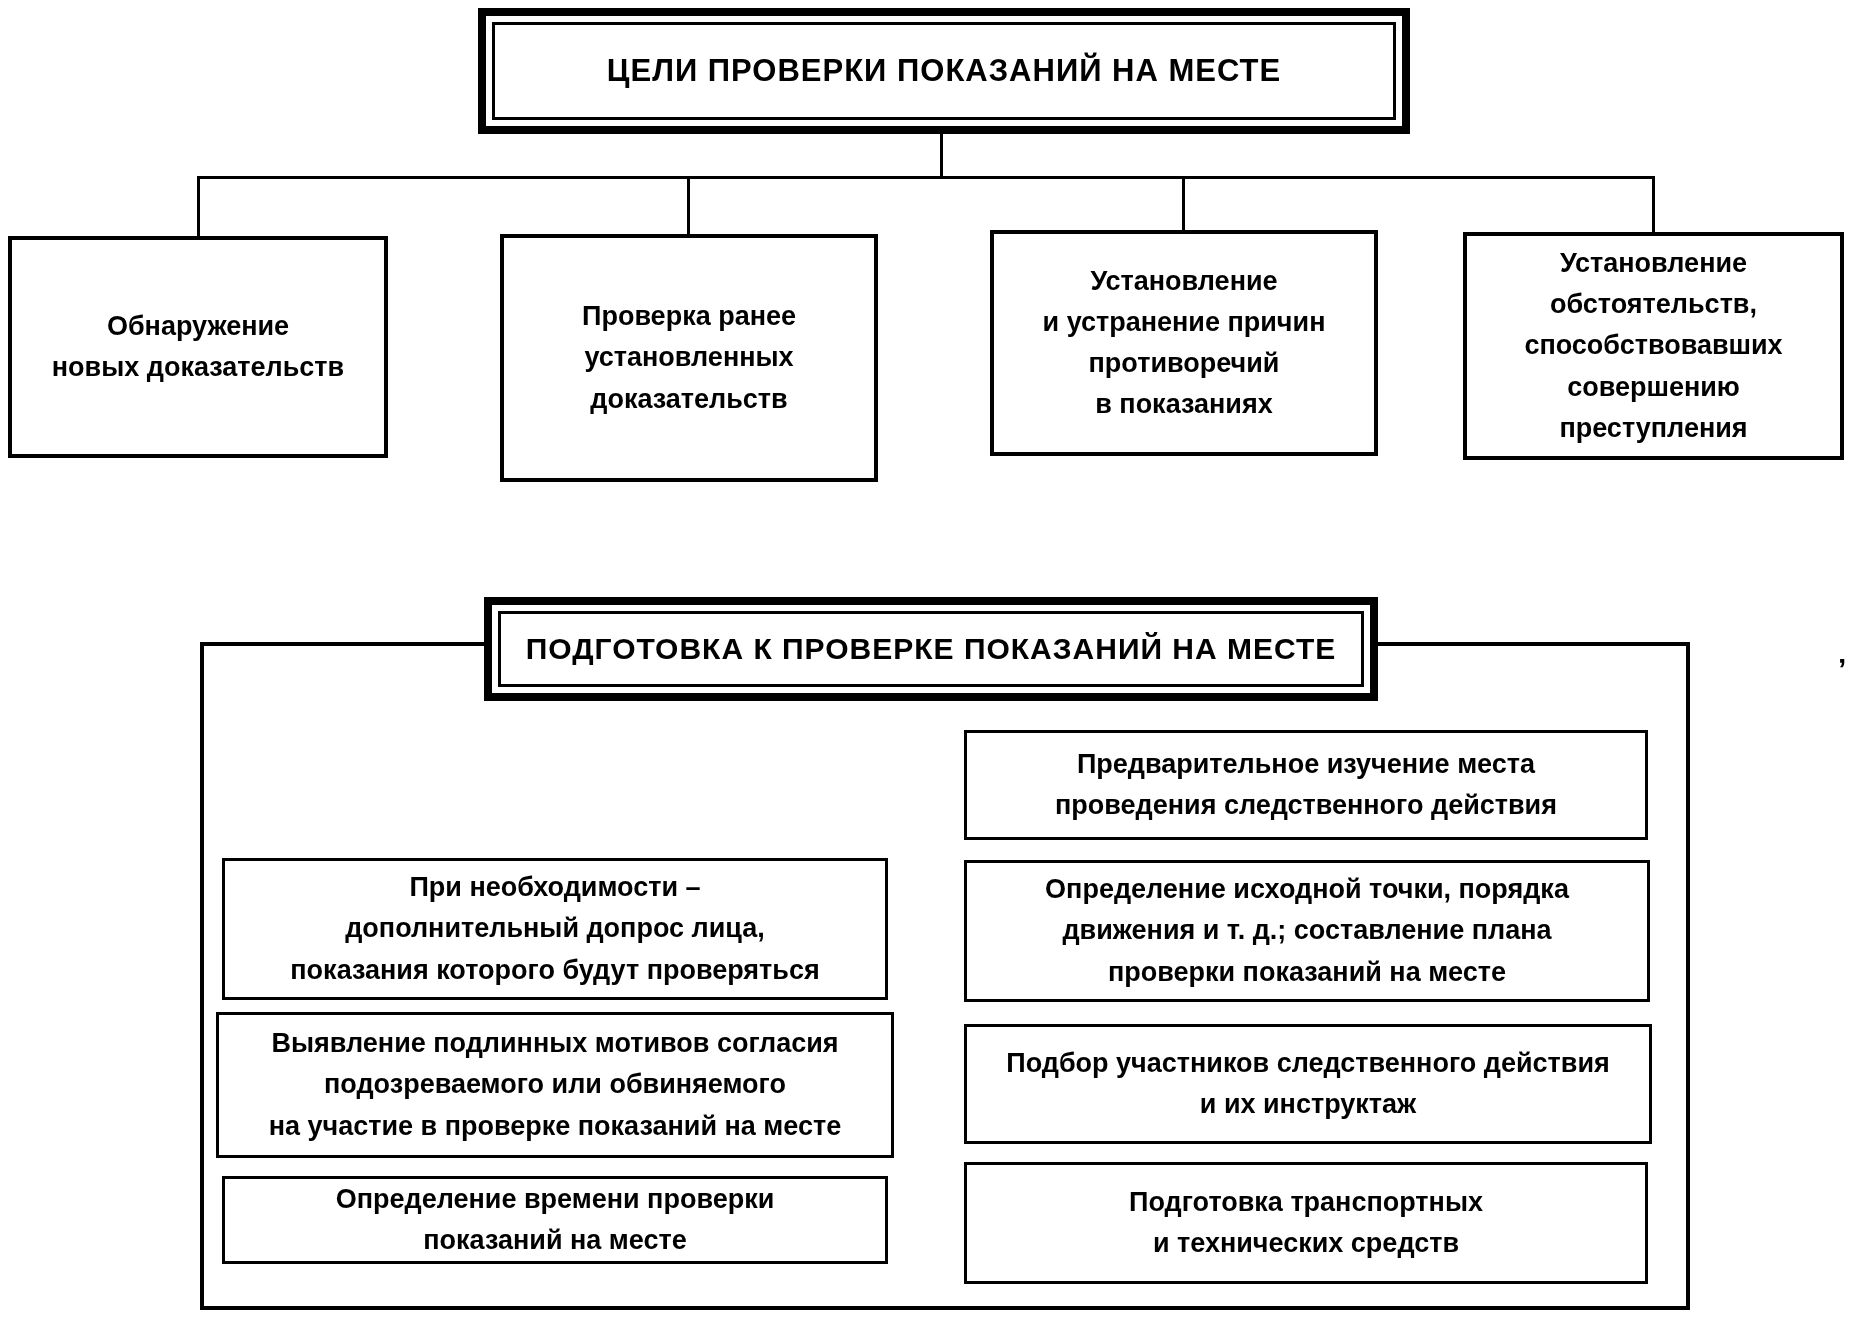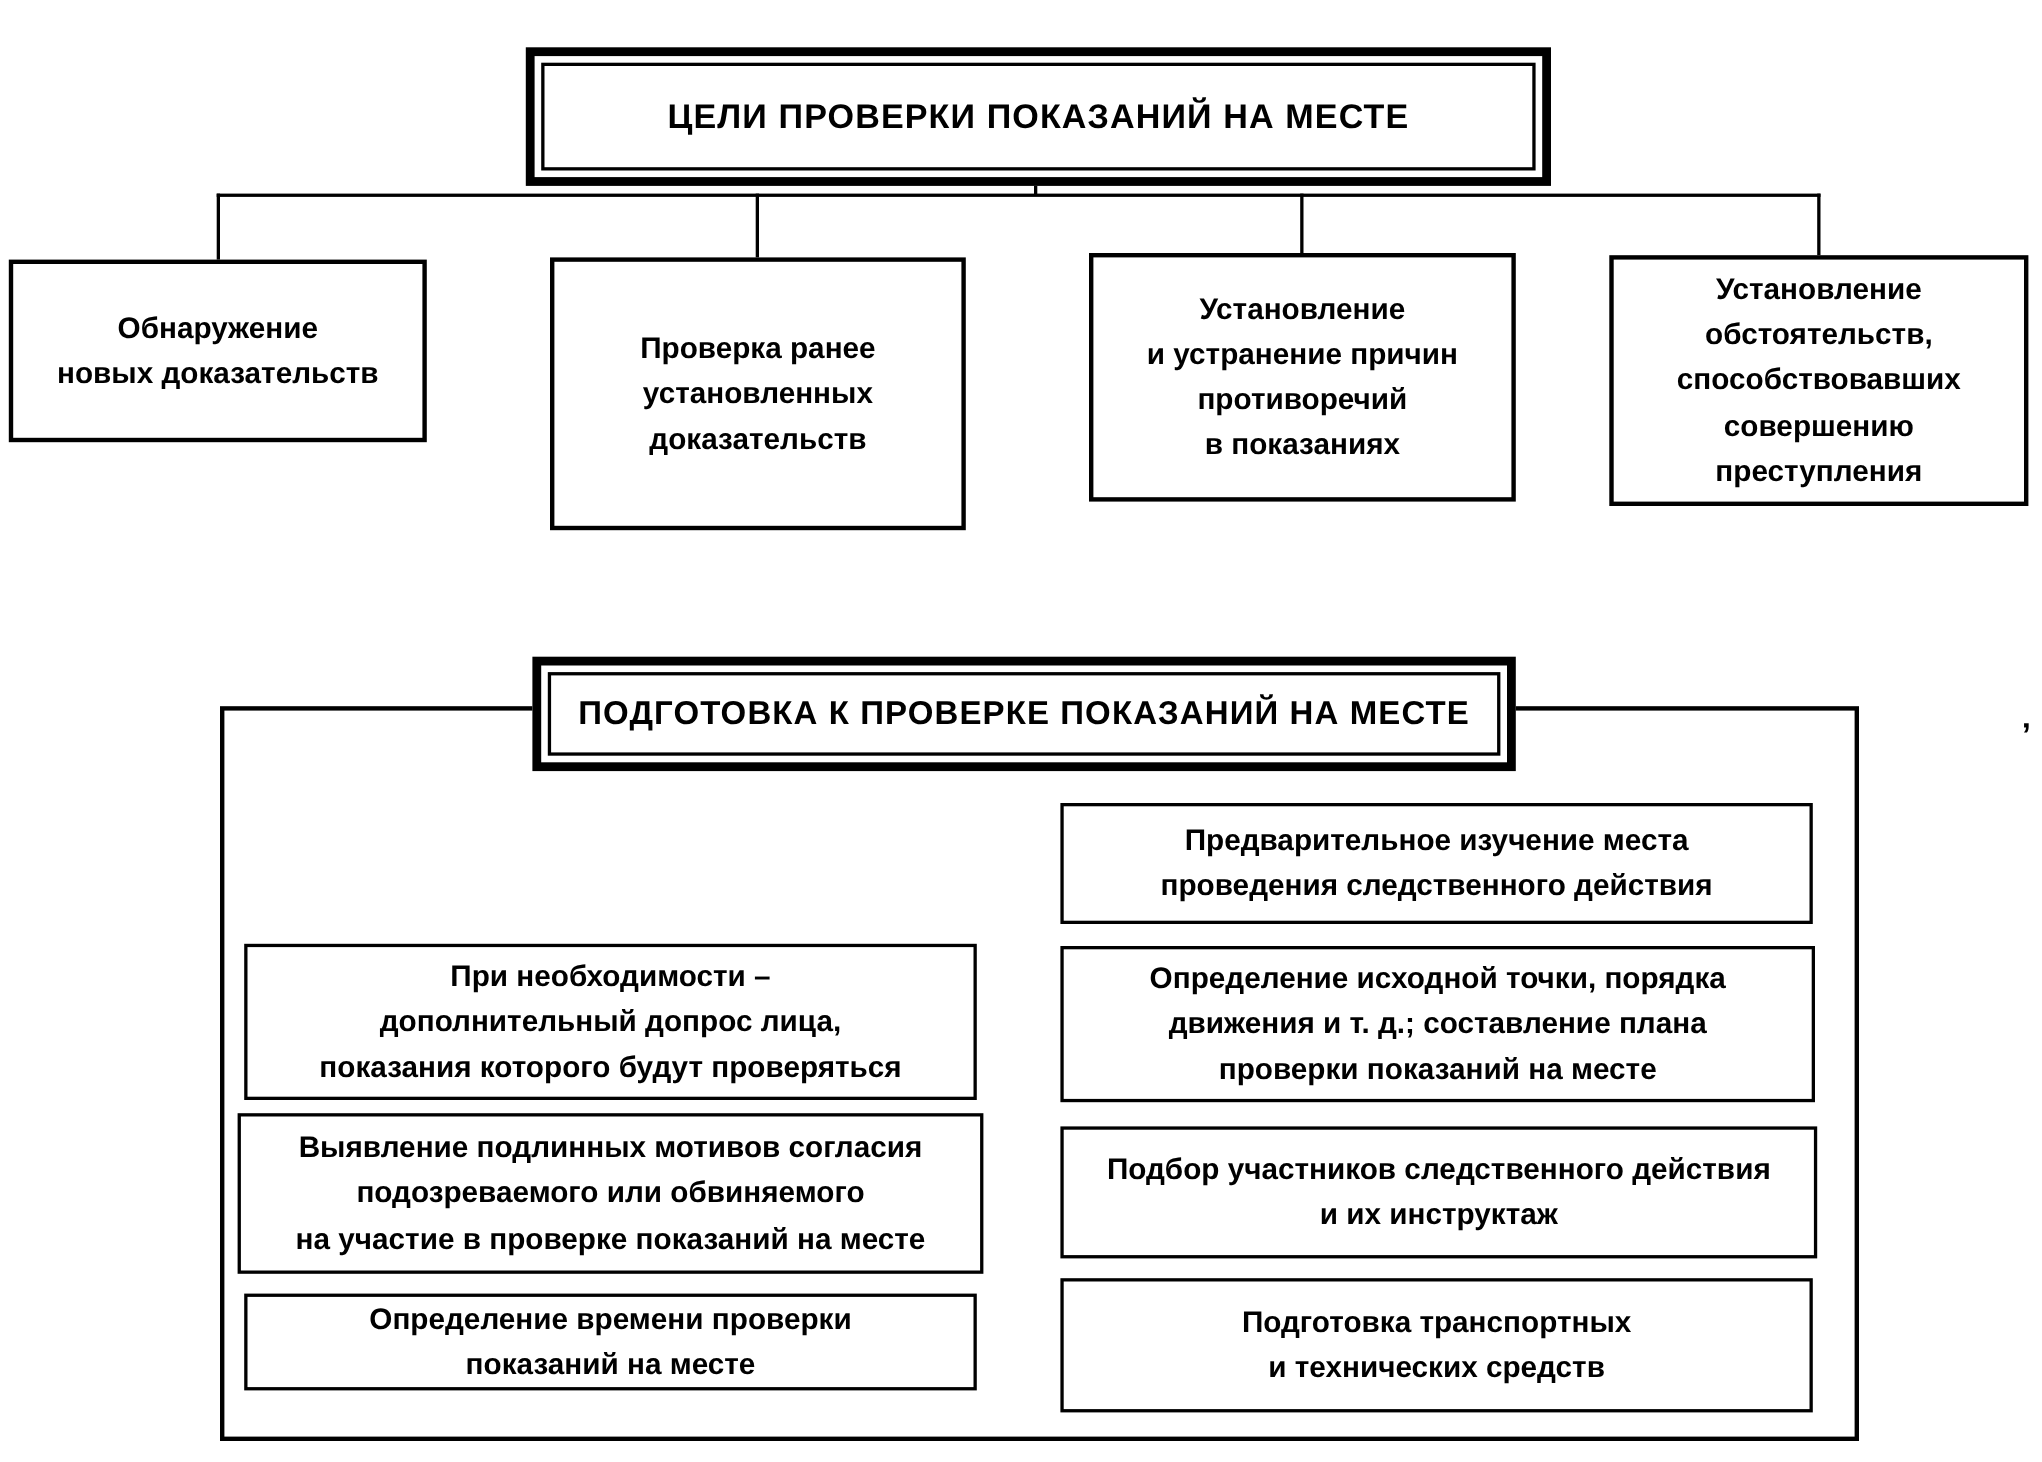--- a/index.html
+++ b/index.html
@@ -66,34 +66,34 @@
   .artifact {
     font-weight: 700;
     font-size: 30px;
   }
 </style>
 </head>
 <body>
 
 <div id="canvas">
 
-  <div class="abs titlebox" style="left:478px; top:8px; width:932px; height:126px;margin-top:35px;">
+  <div class="abs titlebox" style="left:478px; top:8px; width:932px; height:126px;">
     <div class="inner">
       <span class="txt">ЦЕЛИ ПРОВЕРКИ ПОКАЗАНИЙ НА МЕСТЕ</span>
     </div>
   </div>
 
   <div class="abs line" style="left:940px; top:134px; width:3px; height:44px;"></div>
   <div class="abs line" style="left:197px; top:176px; width:1458px; height:3px;"></div>
   <div class="abs line" style="left:197px; top:176px; width:3px; height:62px;"></div>
   <div class="abs line" style="left:687px; top:176px; width:3px; height:60px;"></div>
   <div class="abs line" style="left:1182px; top:176px; width:3px; height:56px;"></div>
   <div class="abs line" style="left:1652px; top:176px; width:3px; height:58px;"></div>
 
-  <div class="abs node" style="left:8px; top:236px; width:380px; height:166px;">
+  <div class="abs node" style="left:8px; top:236px; width:380px; height:222px;">
     <span class="txt">Обнаружение
 новых доказательств</span>
   </div>
   <div class="abs node" style="left:500px; top:234px; width:378px; height:248px;">
     <span class="txt">Проверка ранее
 установленных
 доказательств</span>
   </div>
   <div class="abs node" style="left:990px; top:230px; width:388px; height:226px;">
     <span class="txt">Установление

